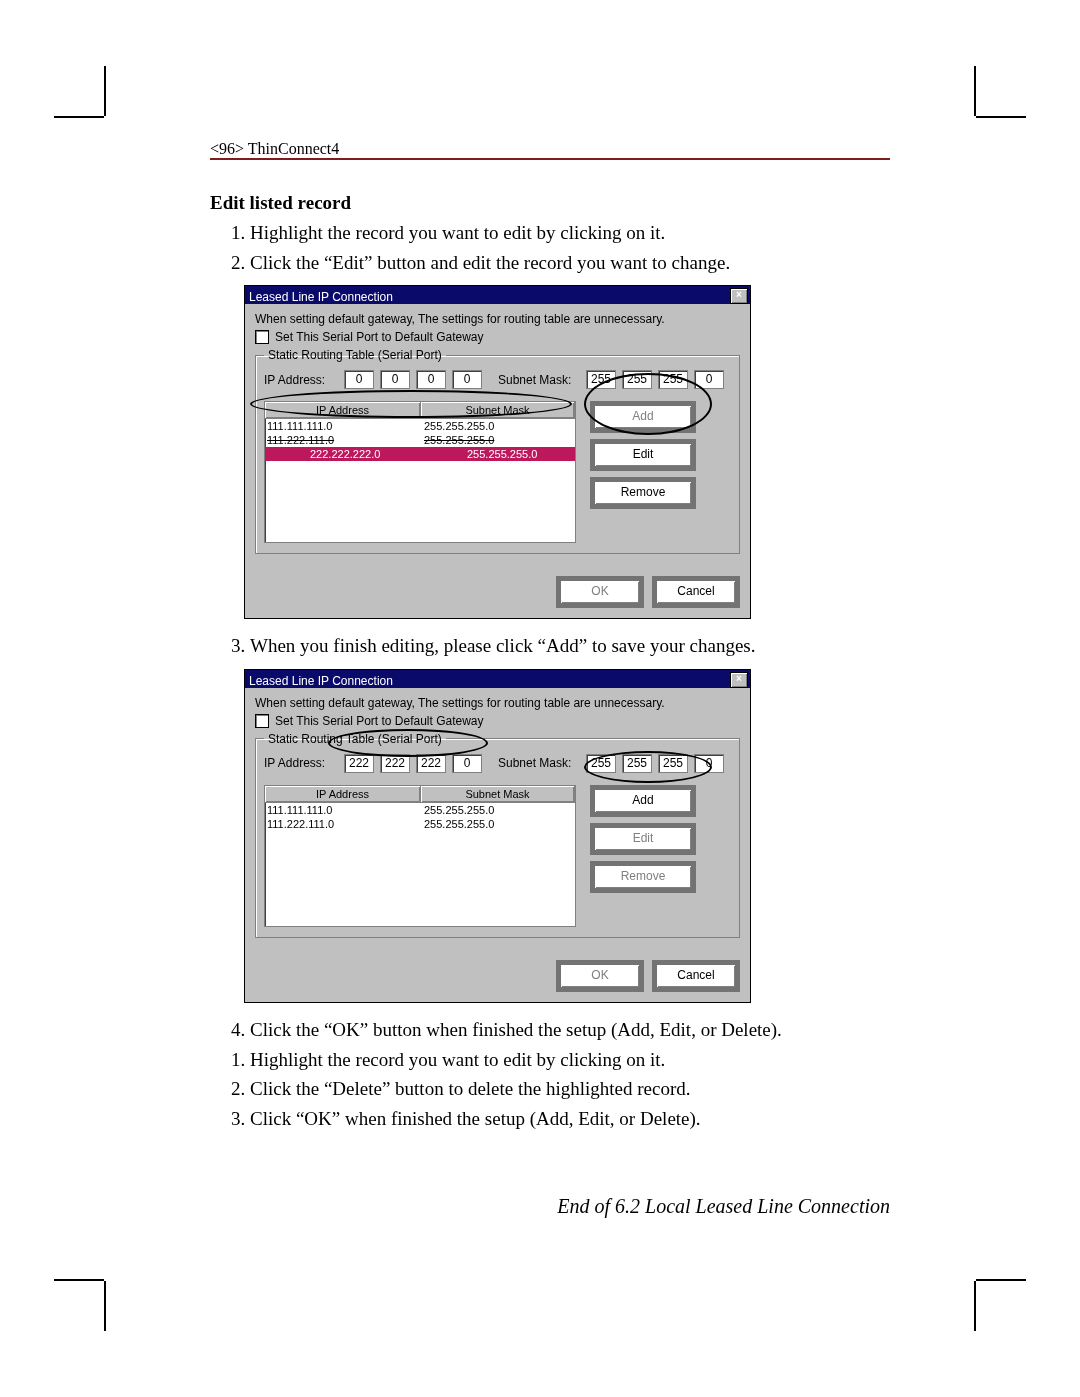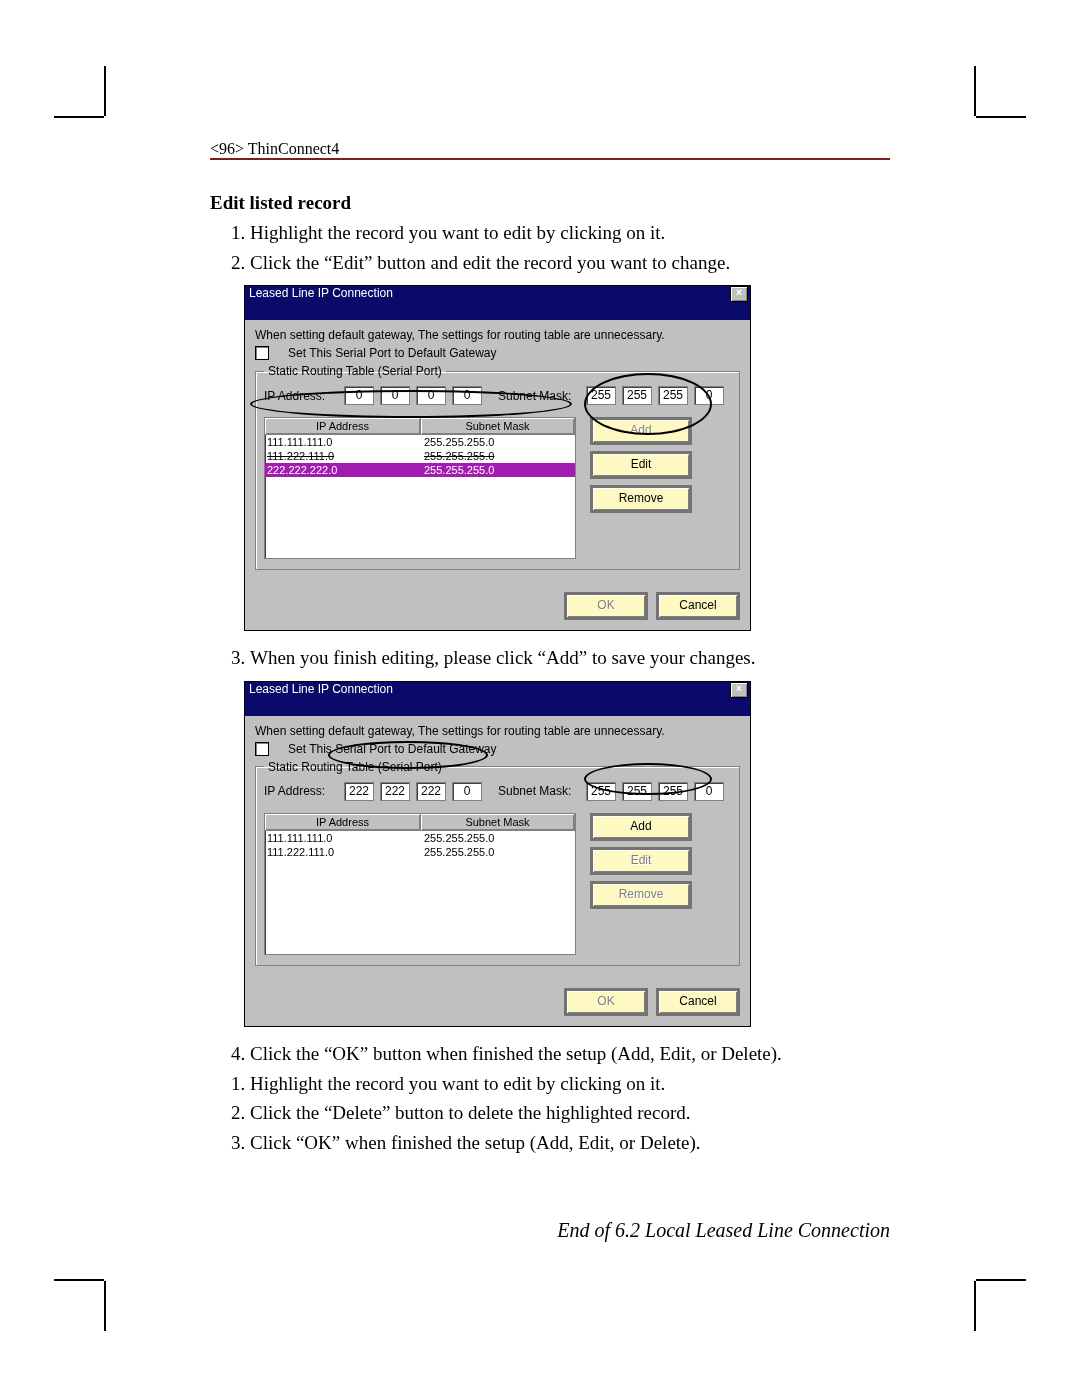--- a/index.html
+++ b/index.html
@@ -71,38 +71,38 @@
   .dlg {
     width: 505px;
     border: 1px solid #000;
     background: #c0c0c0;
     font-family: "MS Sans Serif", Tahoma, Arial, sans-serif;
     font-size: 12px;
     color: #000;
   }
   .dlg .titlebar {
     display: flex;
-    align-items: flex-start;
+    align-items: flex-end;
     background: linear-gradient(#0a0a6a, #0a0a6a);
     color: #fff;
     height: 18px;
-    padding: 0 2px 16px 4px;
+    padding: 0 2px 0 4px;
   }
   .dlg .titlebar .ttl { flex: 1; font-size: 12px; }
   .dlg .titlebar .xbtn {
     width: 16px; height: 14px;
     background: #c0c0c0;
     border: 1px solid #000;
     box-shadow: inset 1px 1px 0 #fff, inset -1px -1px 0 #808080;
     font-size: 10px; line-height: 12px; text-align: center;
     font-weight: bold;
   }
   .dlg .body { padding: 8px 10px 10px 10px; }
   .dlg .note { font-size: 12px; margin-bottom: 4px; }
-  .dlg .chk { display: flex; align-items: flex-end; gap: 19px; margin-bottom: 4px; }
+  .dlg .chk { display: flex; align-items: flex-end; gap: 6px; margin-bottom: 4px; }
   .dlg .chkbox {
     width: 12px; height: 12px; background: #fff;
     border: 1px solid #000;
     box-shadow: inset 1px 1px 0 #808080;
   }
   .dlg fieldset {
     border: 1px solid #808080;
     box-shadow: inset 1px 1px 0 #fff;
     padding: 8px 8px 10px 8px;
     margin: 0 0 6px 0;
@@ -143,32 +143,32 @@
     border-right: 1px solid #808080;
     box-shadow: inset 1px 1px 0 #fff, inset -1px -1px 0 #808080;
     text-align: center;
     line-height: 16px;
   }
   .dlg .colA { width: 155px; }
   .dlg .colB { flex: 1; }
   .dlg .lrow {
     display: flex; height: 14px; font-size: 11px; line-height: 14px;
   }
-  .dlg .lrow.sel { background: #a21caf; color: #fff; }
+  .dlg .lrow.sel { background: #be185d; color: #fff; padding-left: 43px; }
   .dlg .lrow .cA { width: 155px; padding-left: 2px; }
   .dlg .lrow .cB { flex: 1; padding-left: 2px; }
   .dlg .lrow.struck {
     text-decoration: line-through;
     color: #000;
   }
   .dlg .btns { display: flex; flex-direction: column; gap: 6px; }
   .dlg .wbtn {
     width: 96px; height: 22px;
-    background: #fef9c3;
-    border: 3px solid #737373;
+    background: #ffffff;
+    border: 5px solid #737373;
     box-shadow: inset 1px 1px 0 #fff, inset -1px -1px 0 #808080;
     text-align: center; line-height: 20px;
     font-size: 12px;
   }
   .dlg .wbtn.disabled { color: #808080; text-shadow: 1px 1px 0 #fff; }
   .dlg .footer {
     display: flex; justify-content: flex-end; gap: 8px;
     padding: 6px 10px 10px 16px;
   }
   .dlg .footer .wbtn { width: 78px; }

